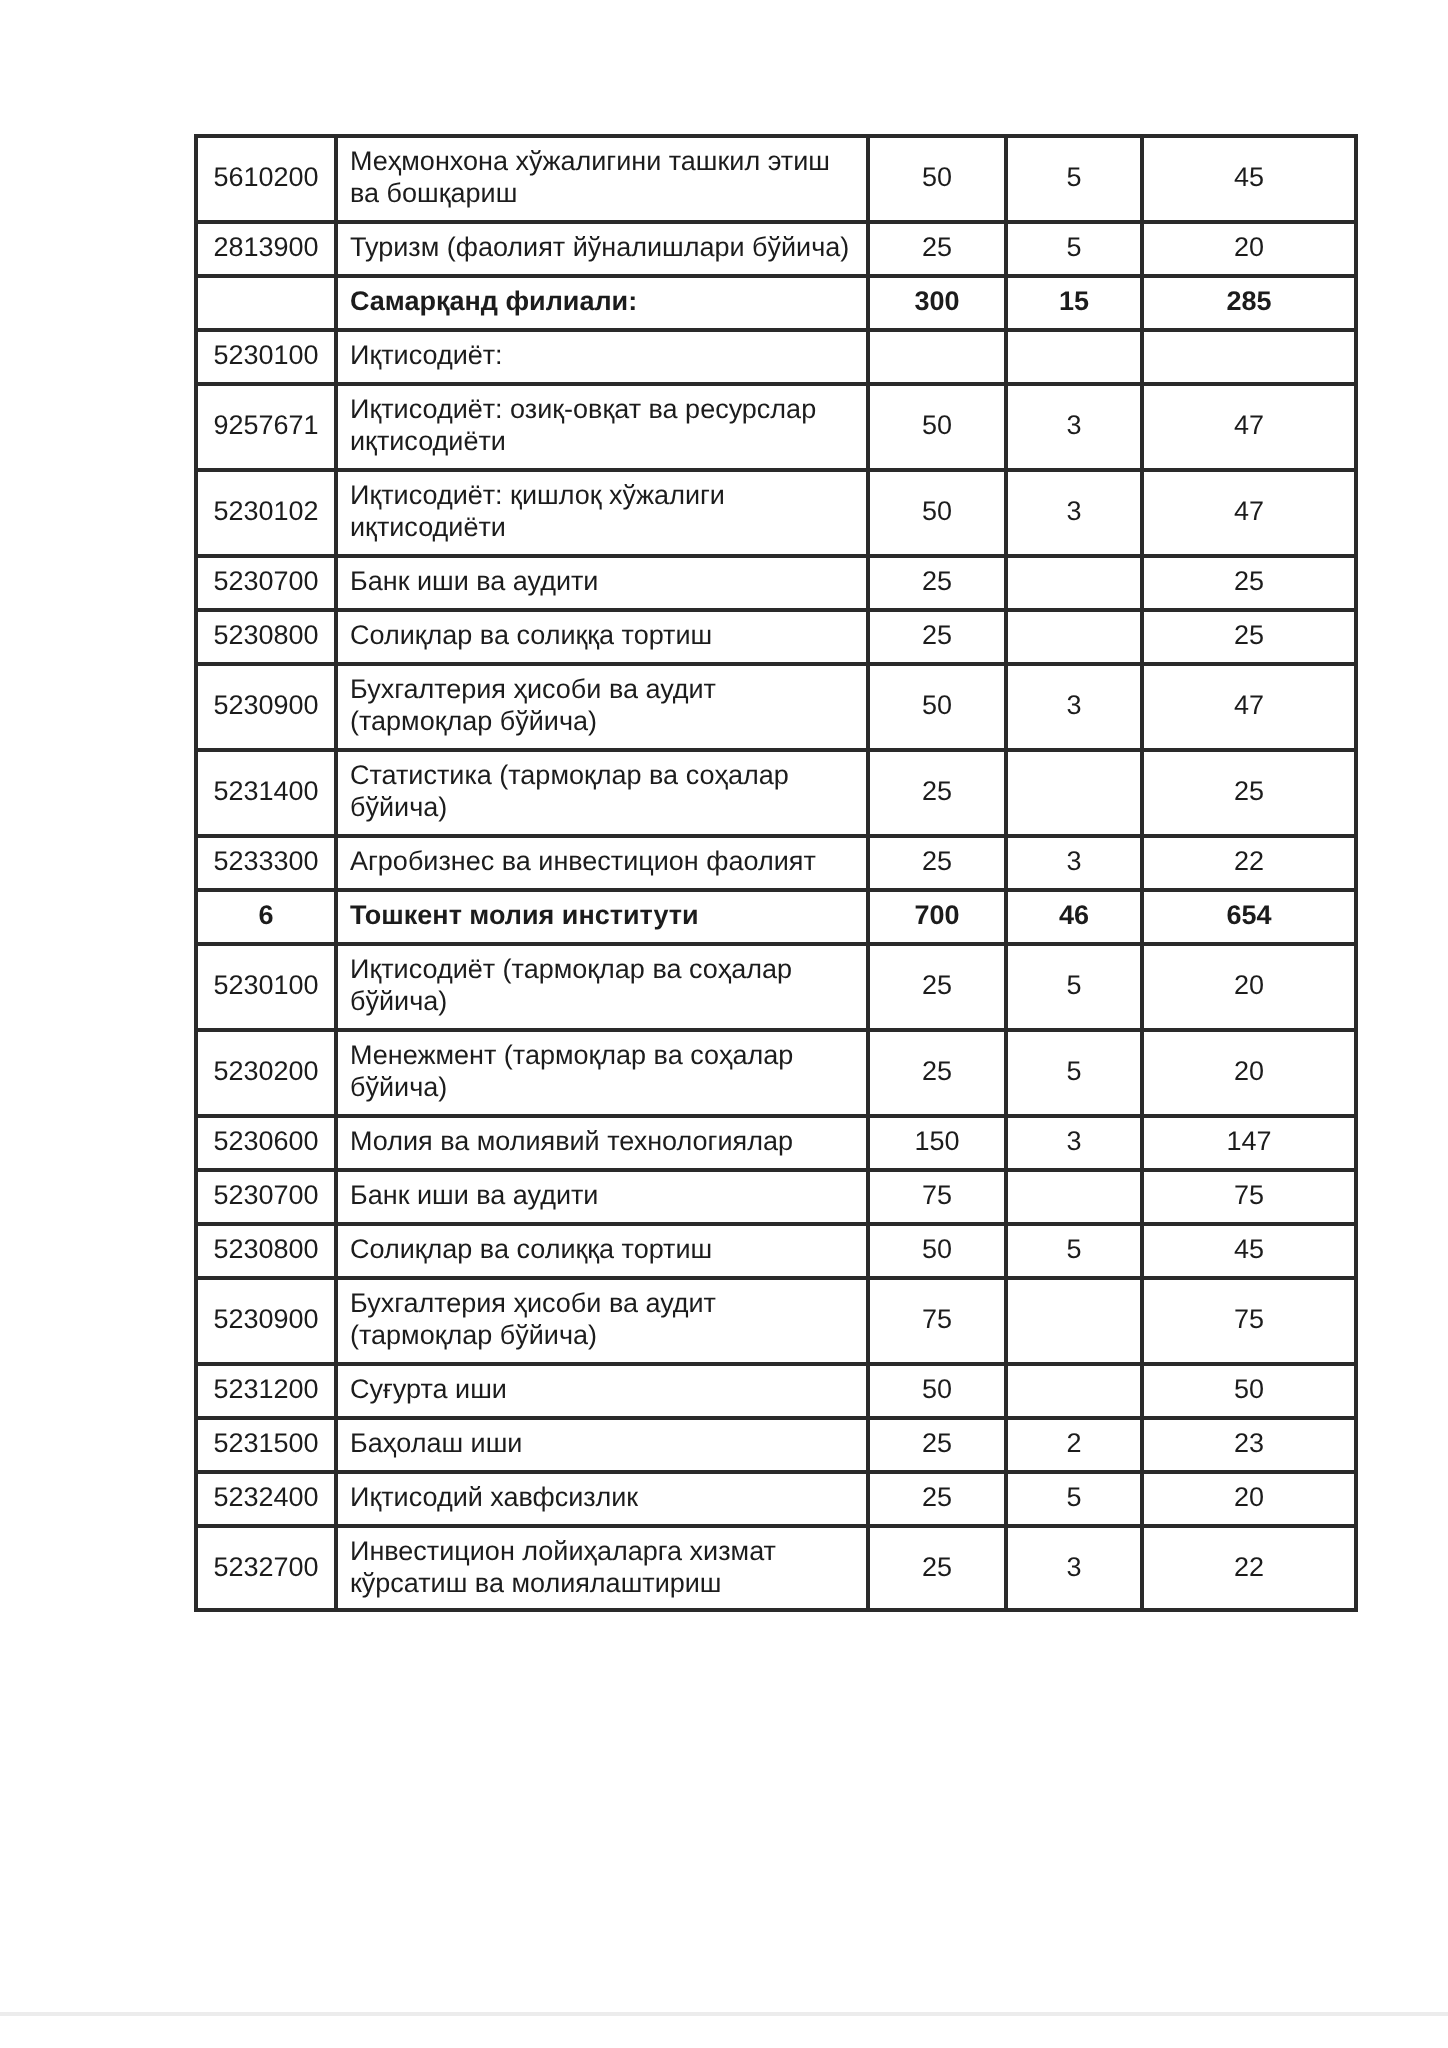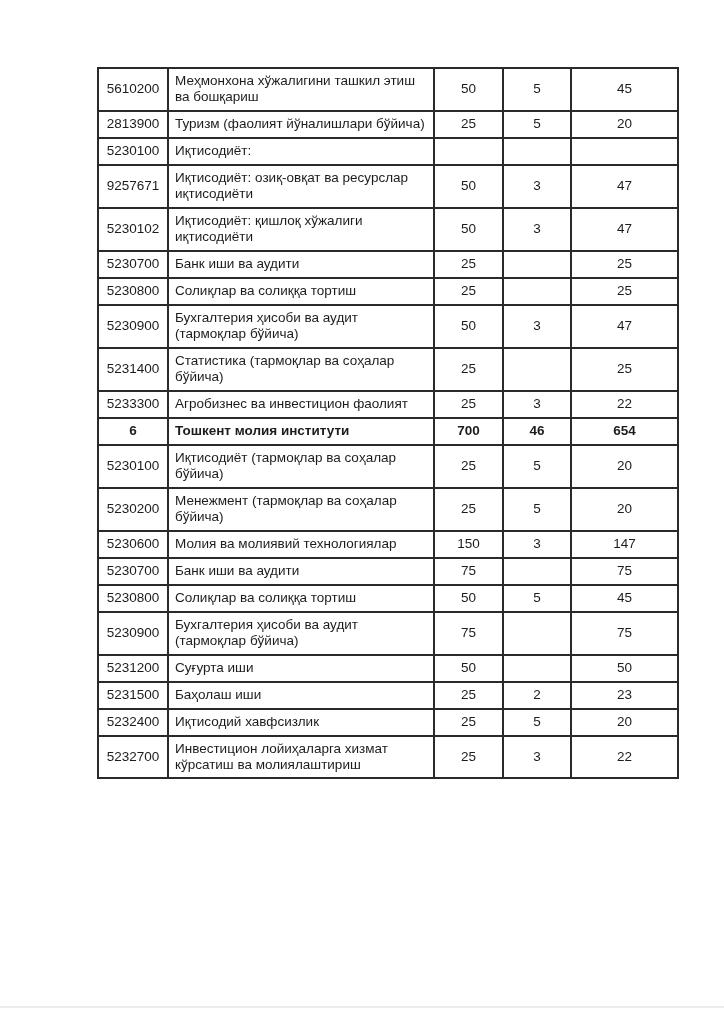--- a/index.html
+++ b/index.html
@@ -74,20 +74,27 @@
           <td class="value-cell">5</td>
           <td class="value-cell">45</td>
         </tr>
         <tr>
           <td class="code-cell">2813900</td>
           <td class="name-cell">Туризм (фаолият йўналишлари бўйича)</td>
           <td class="value-cell">25</td>
           <td class="value-cell">5</td>
           <td class="value-cell">20</td>
         </tr>
+        <tr class="bold-row">
+          <td class="code-cell"></td>
+          <td class="name-cell">Самарқанд филиали:</td>
+          <td class="value-cell">300</td>
+          <td class="value-cell">15</td>
+          <td class="value-cell">285</td>
+        </tr>
         <tr>
           <td class="code-cell">5230100</td>
           <td class="name-cell">Иқтисодиёт:</td>
           <td class="value-cell"></td>
           <td class="value-cell"></td>
           <td class="value-cell"></td>
         </tr>
         <tr>
           <td class="code-cell">9257671</td>
           <td class="name-cell">Иқтисодиёт: озиқ-овқат ва ресурслар иқтисодиёти</td>

